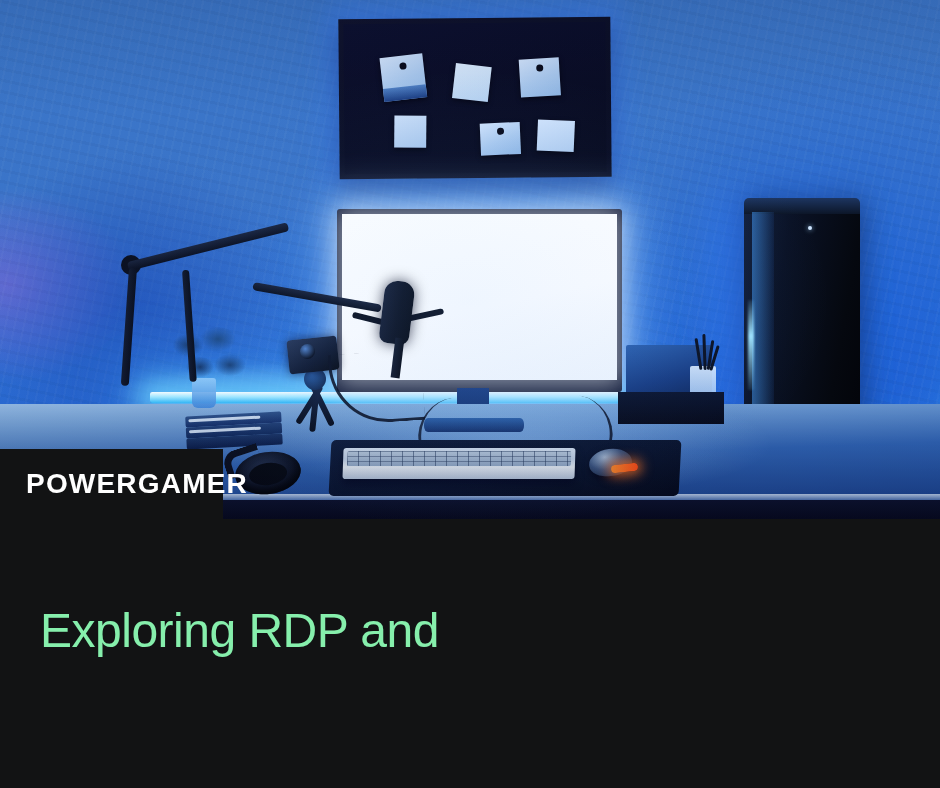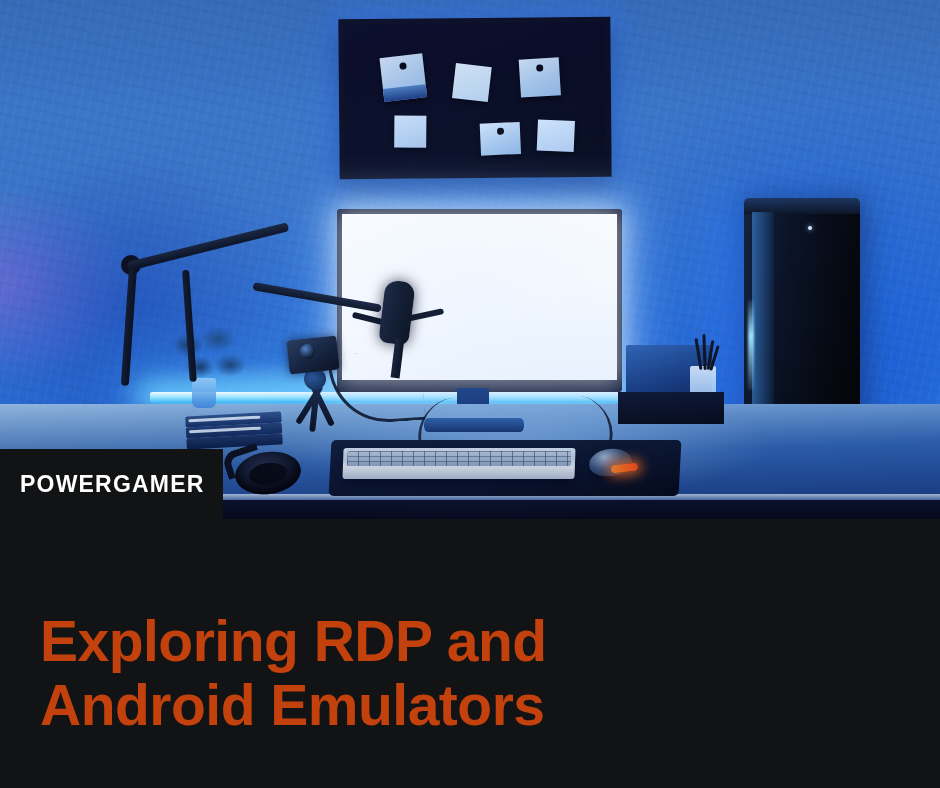--- a/index.html
+++ b/index.html
@@ -398,40 +398,40 @@
     position: absolute;
     left: 0; top: 449px;
     width: 223px; height: 70px;
     background: #121314;
     display: flex;
     align-items: center;
   }
   .badge-text {
     color: #ffffff;
     font-family: "Liberation Sans", sans-serif;
-    font-size: 23px;
+    font-size: 28px;
     font-weight: 700;
     letter-spacing: 1.2px;
-    padding-left: 20px;
+    padding-left: 26px;
   }
 
   
   .footer {
     position: absolute;
     left: 0; top: 519px; width: 940px; height: 269px;
     background: #121314;
   }
   .headline {
     position: absolute;
     left: 40px; top: 572px;
     width: 600px;
-    color: #c2410c;
+    color: #86efac;
     font-family: "Liberation Sans", sans-serif;
-    font-size: 57px;
-    font-weight: 700;
+    font-size: 48px;
+    font-weight: 400;
     line-height: 1.12;
     letter-spacing: -0.5px;
   }
   .headline .l2 { display: block; }
   .subtext {
     position: absolute;
     left: 654px; top: 565px;
     width: 250px;
     color: #f2f2f2;
     font-family: "Liberation Sans", sans-serif;
@@ -547,17 +547,16 @@
   </div>
 
   <div class="badge">
     <span class="badge-text">POWERGAMER</span>
   </div>
 
   <div class="footer"></div>
 
   <h1 class="headline">
     <span class="l1">Exploring RDP and</span>
-    <span class="l2">Android Emulators</span>
   </h1>
 
 
 </div>
 
 </body></html>

